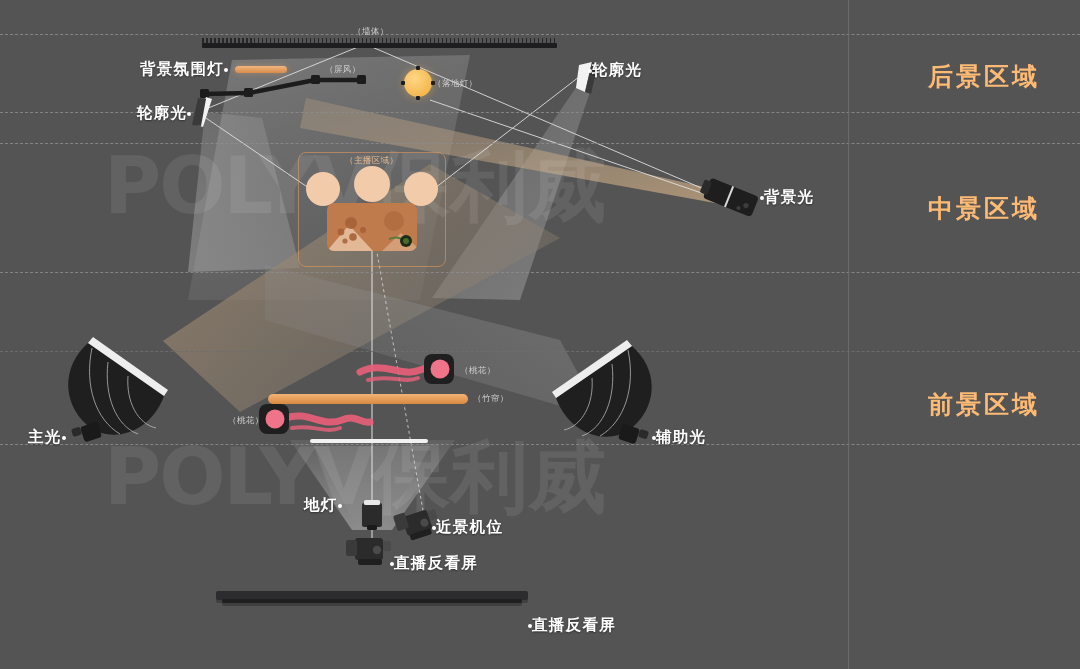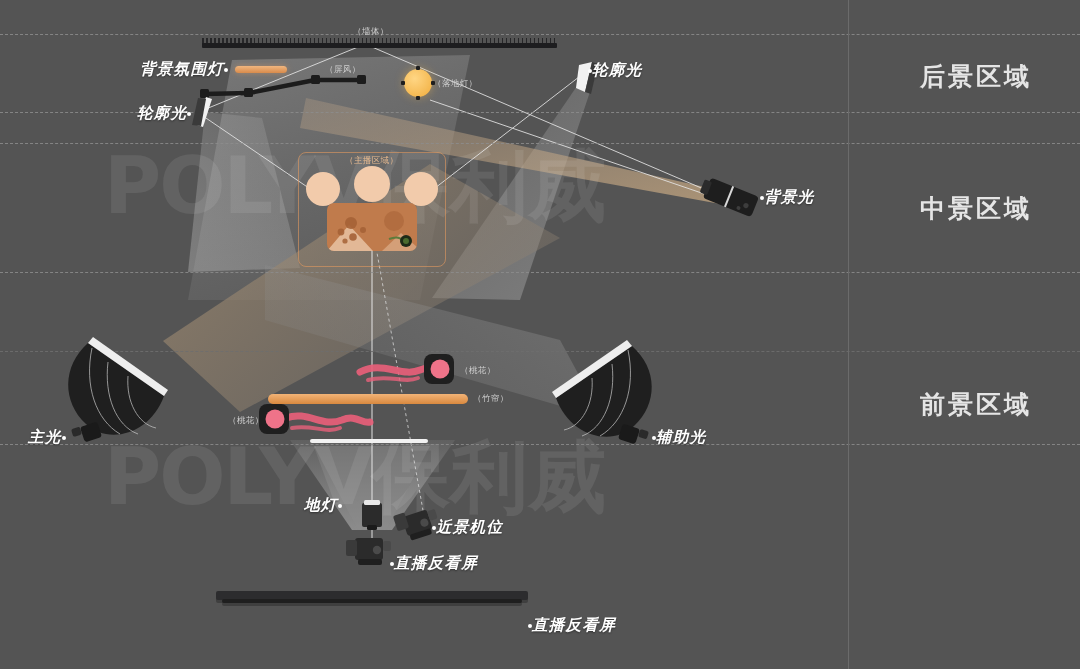--- a/index.html
+++ b/index.html
@@ -8,34 +8,34 @@
 
   #stage { position:relative; width:1080px; height:669px; background:#545454; overflow:hidden; }
 
   
   .hline { position:absolute; left:0; width:1080px; height:0;
            border-top:1.5px dashed #8d8d8d; opacity:.85; }
   .hline.faint { border-top-color:#6e6e6e; opacity:.9; }
   .vsep { position:absolute; top:0; width:0; height:669px; border-left:1px solid #6b6b6b; }
 
   
-  .zone-label { position:absolute; right:48px; color:#e5e5e5;
+  .zone-label { position:absolute; right:40px; color:#fdba74;
                 font-family:"DejaVu Sans", sans-serif; font-size:25px; font-weight:700;
                 letter-spacing:3px; white-space:nowrap; }
 
   
   .wm { position:absolute; color:rgba(255,255,255,.085); font-weight:800;
         font-size:78px; letter-spacing:-2px; white-space:nowrap;
         font-family:"DejaVu Sans", sans-serif; user-select:none; }
   .wm .cn { letter-spacing:0px; }
 
   
   .callout { position:absolute; color:#ffffff; font-size:15.5px; font-weight:700;
              letter-spacing:1.3px; white-space:nowrap; text-shadow:0 1px 2px rgba(0,0,0,.45);
-             font-family:"DejaVu Sans", sans-serif;font-style:italic; }
+             font-family:"DejaVu Sans", sans-serif; }
   .callout.r { }      
   .callout.l { }      
   .dotc { display:inline-block; width:4px; height:4px; background:#fff; border-radius:50%;
           vertical-align:2px; }
 
   .minilabel { position:absolute; color:#cfcfcf; font-size:8.5px; letter-spacing:.4px;
                white-space:nowrap; font-family:"DejaVu Sans", sans-serif;text-align:right; }
 
   
   .wall { position:absolute; background:#1d1d1f; border-radius:1px; }

